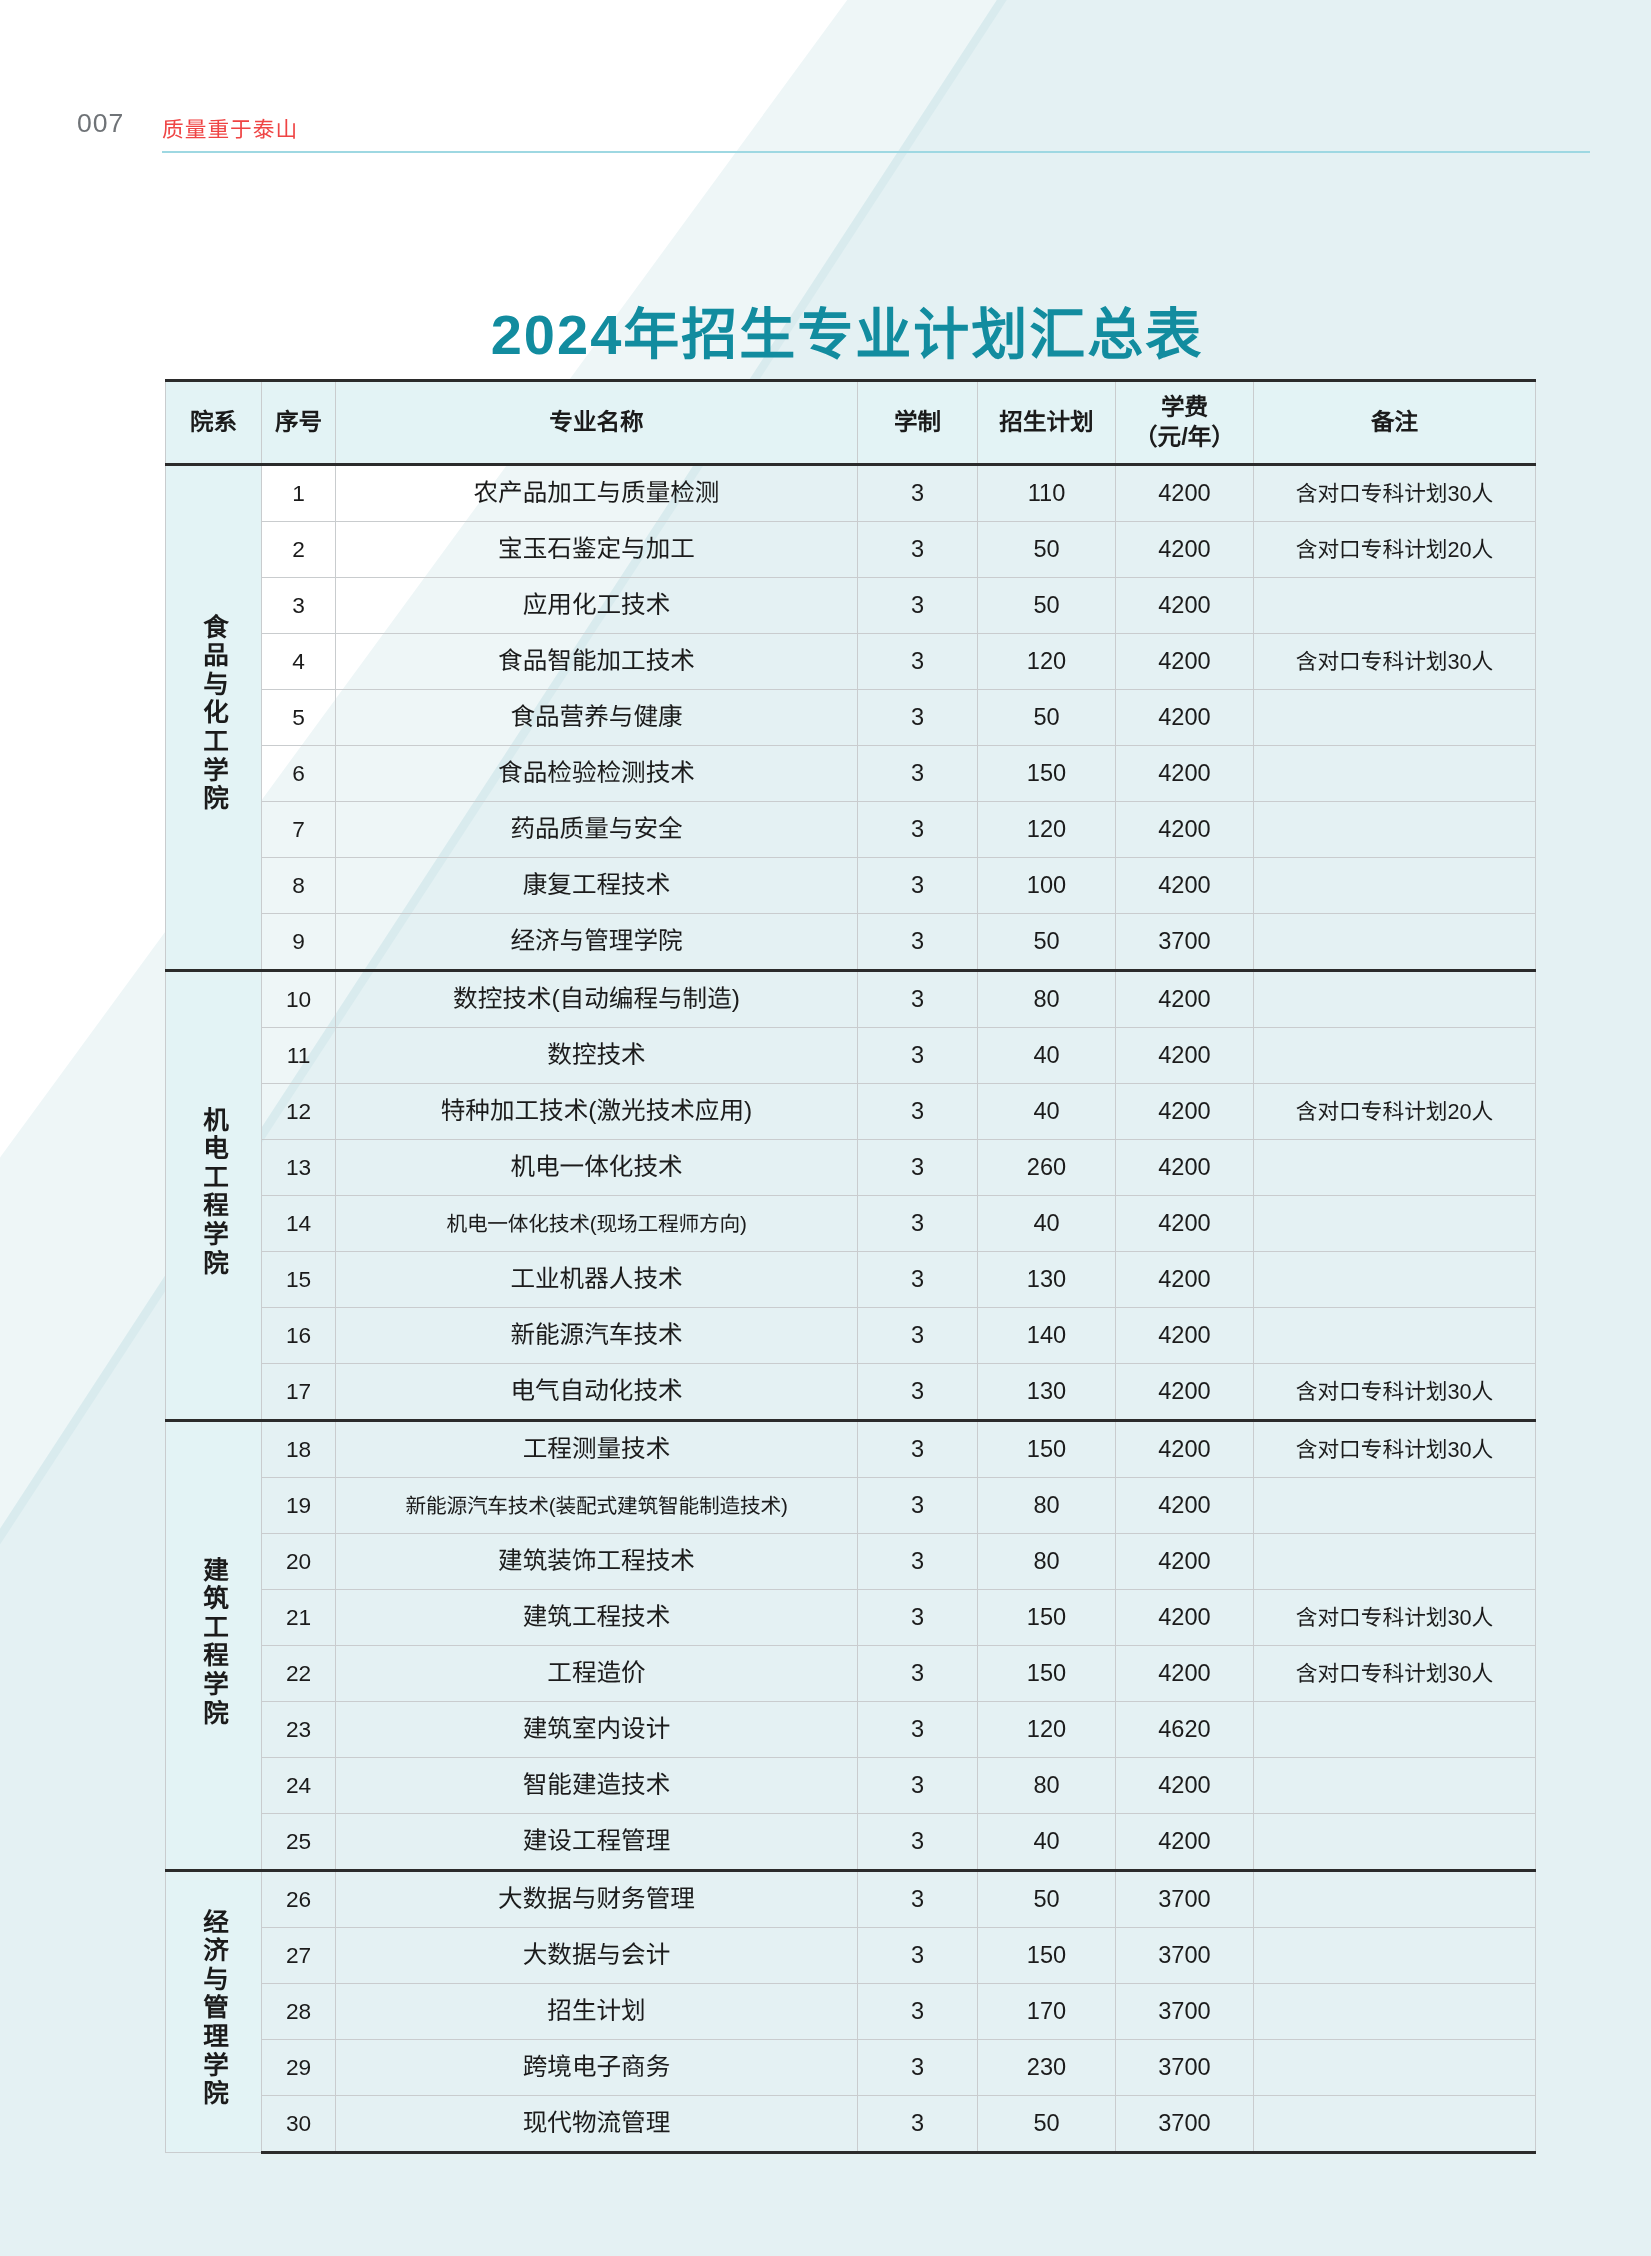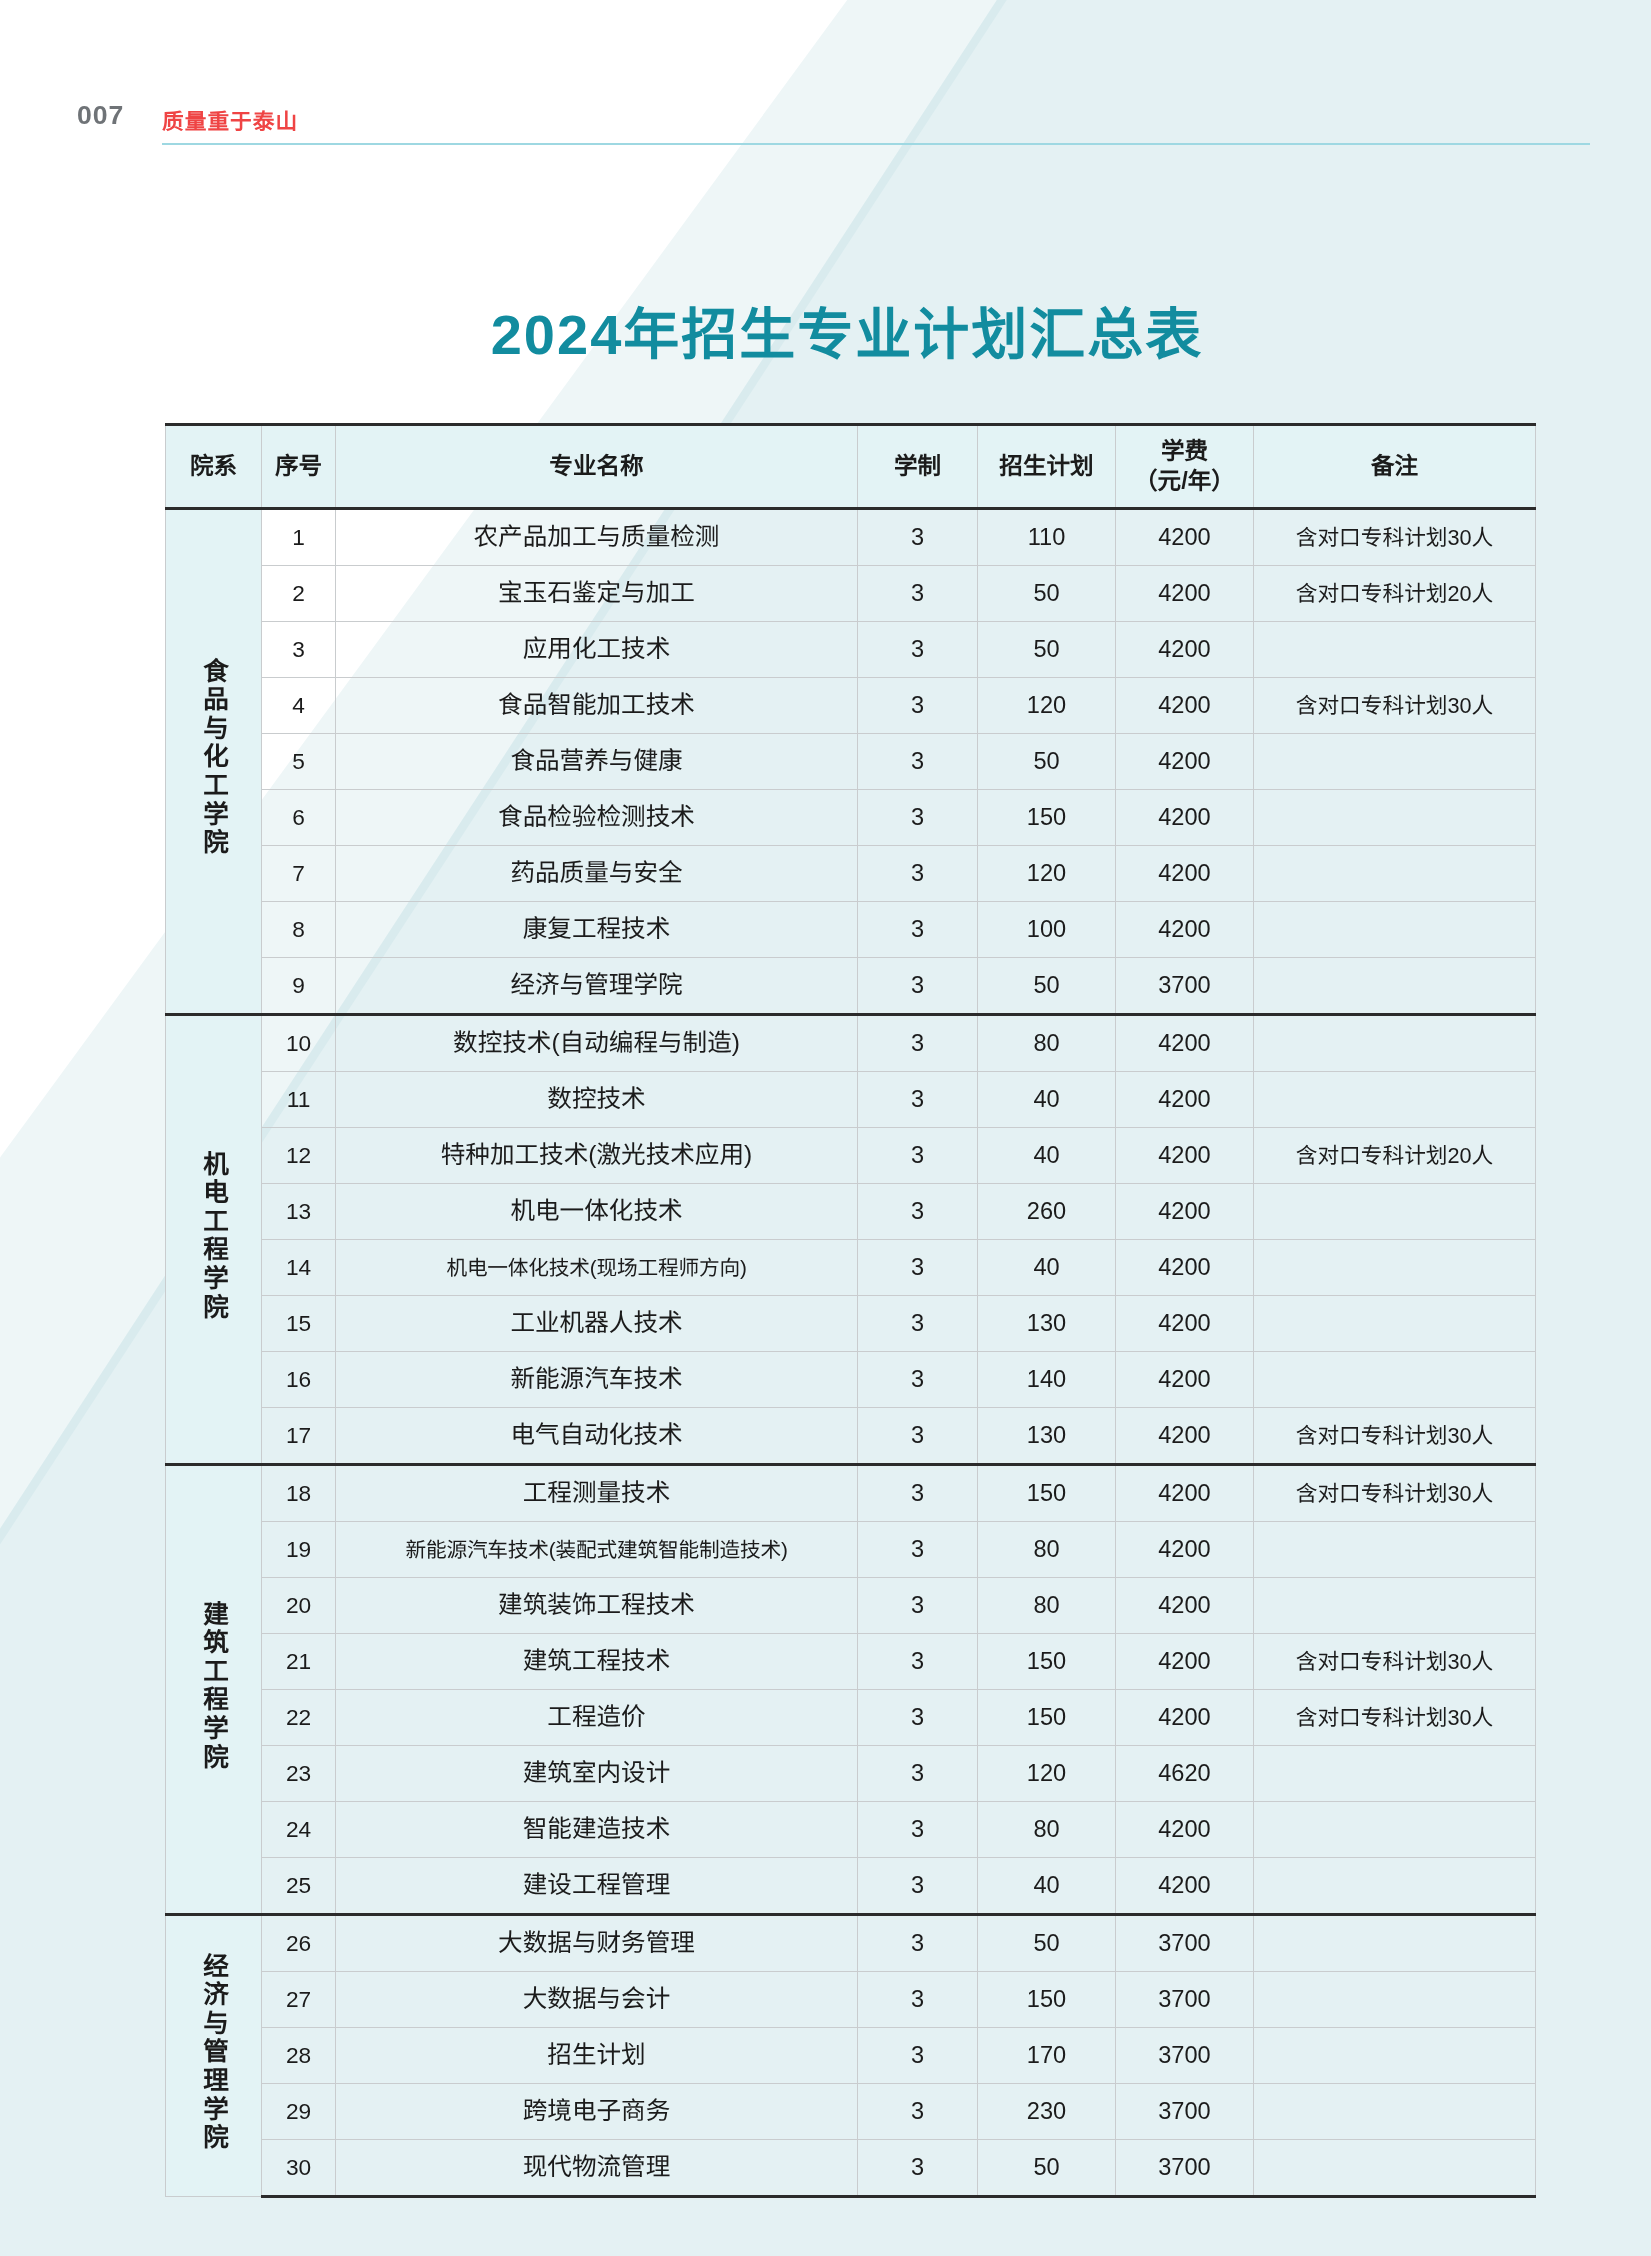--- a/index.html
+++ b/index.html
@@ -19,26 +19,25 @@
   #bg-band {
     position: absolute;
     inset: 0;
     z-index: 0;
     pointer-events: none;
   }
 
   
   #header {
     position: absolute;
-    top: 100px;
+    top: 108px;
     left: 0;
     width: 100%;
     height: 39px;
     z-index: 3;
-    font-weight: bold;
   }
   #page-number {
     position: absolute;
     left: 77px;
     top: 0;
     font-size: 26.6px;
     color: #6f7377;
     letter-spacing: 1px;
   }
   #header-motto {
@@ -73,21 +72,20 @@
     padding-left: 21px;
   }
 
   
   #table-wrap {
     position: absolute;
     top: 379px;
     left: 165px;
     width: 1369px;
     z-index: 3;
-    margin-top: 44px;
   }
   table.plan {
     border-collapse: collapse;
     width: 1369px;
     table-layout: fixed;
     font-size: 22.7px;
     color: #1b1b1b;
   }
   table.plan col.c-dept  { width: 96px; }
   table.plan col.c-no    { width: 74px; }

